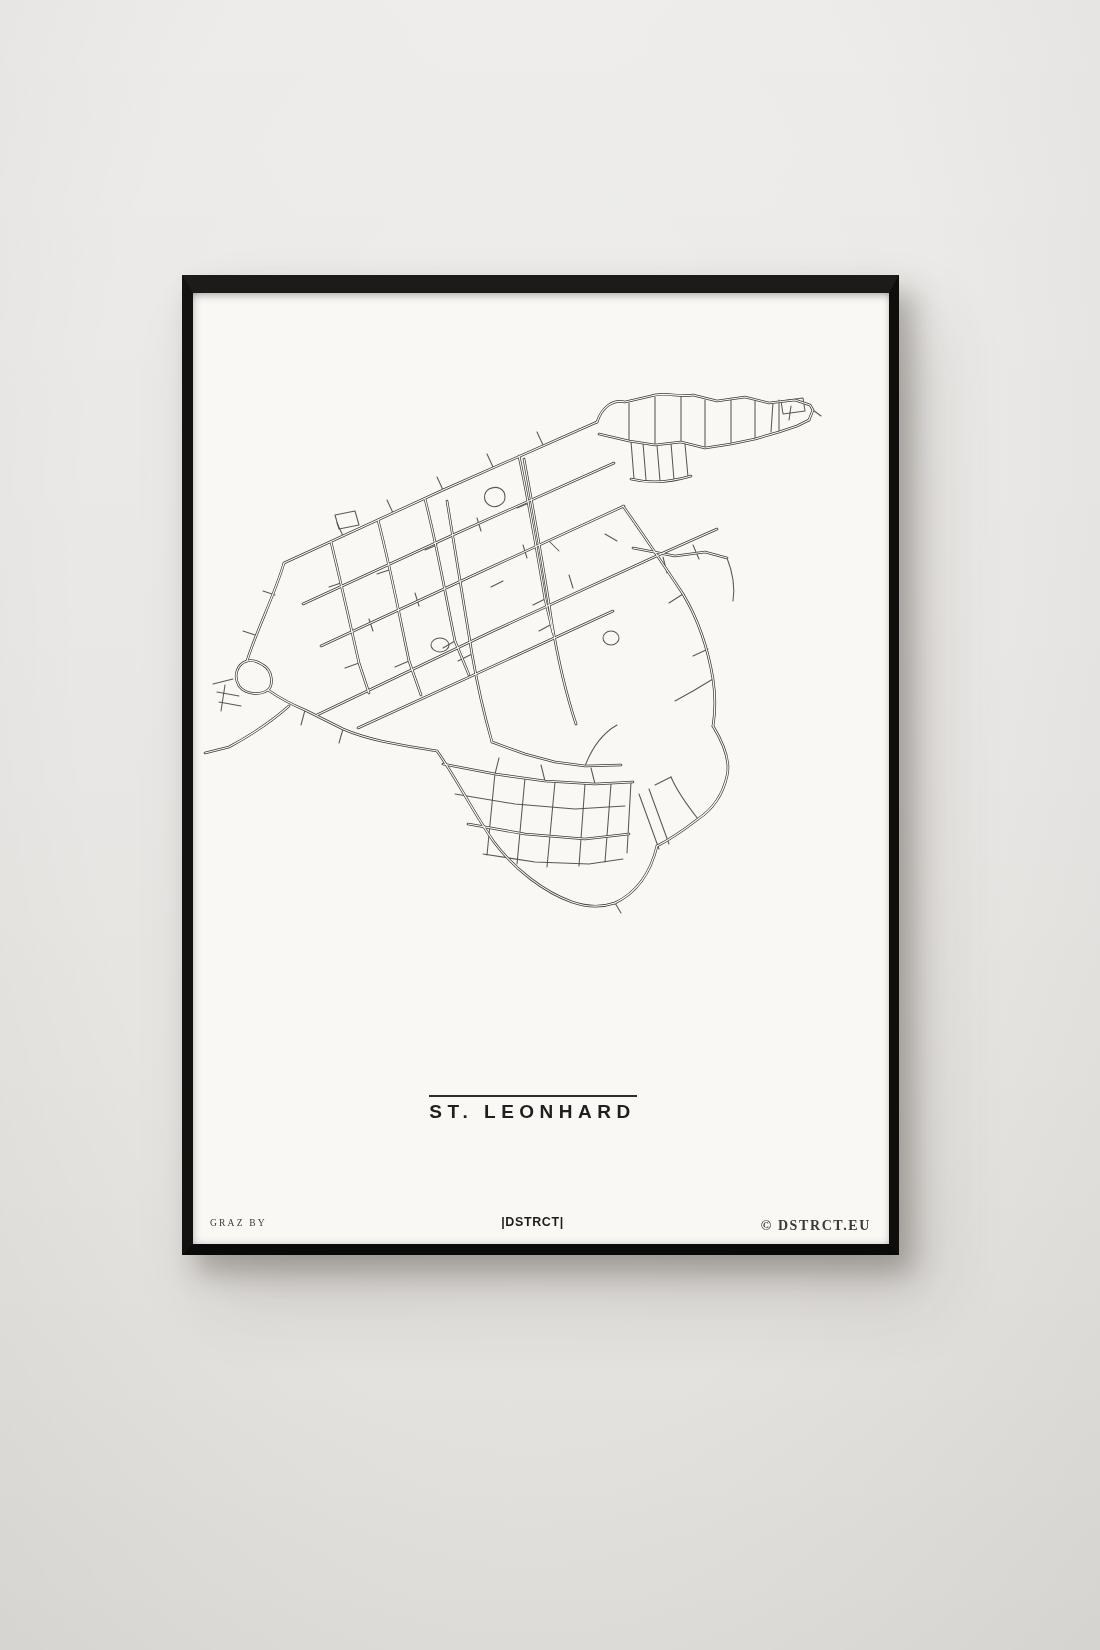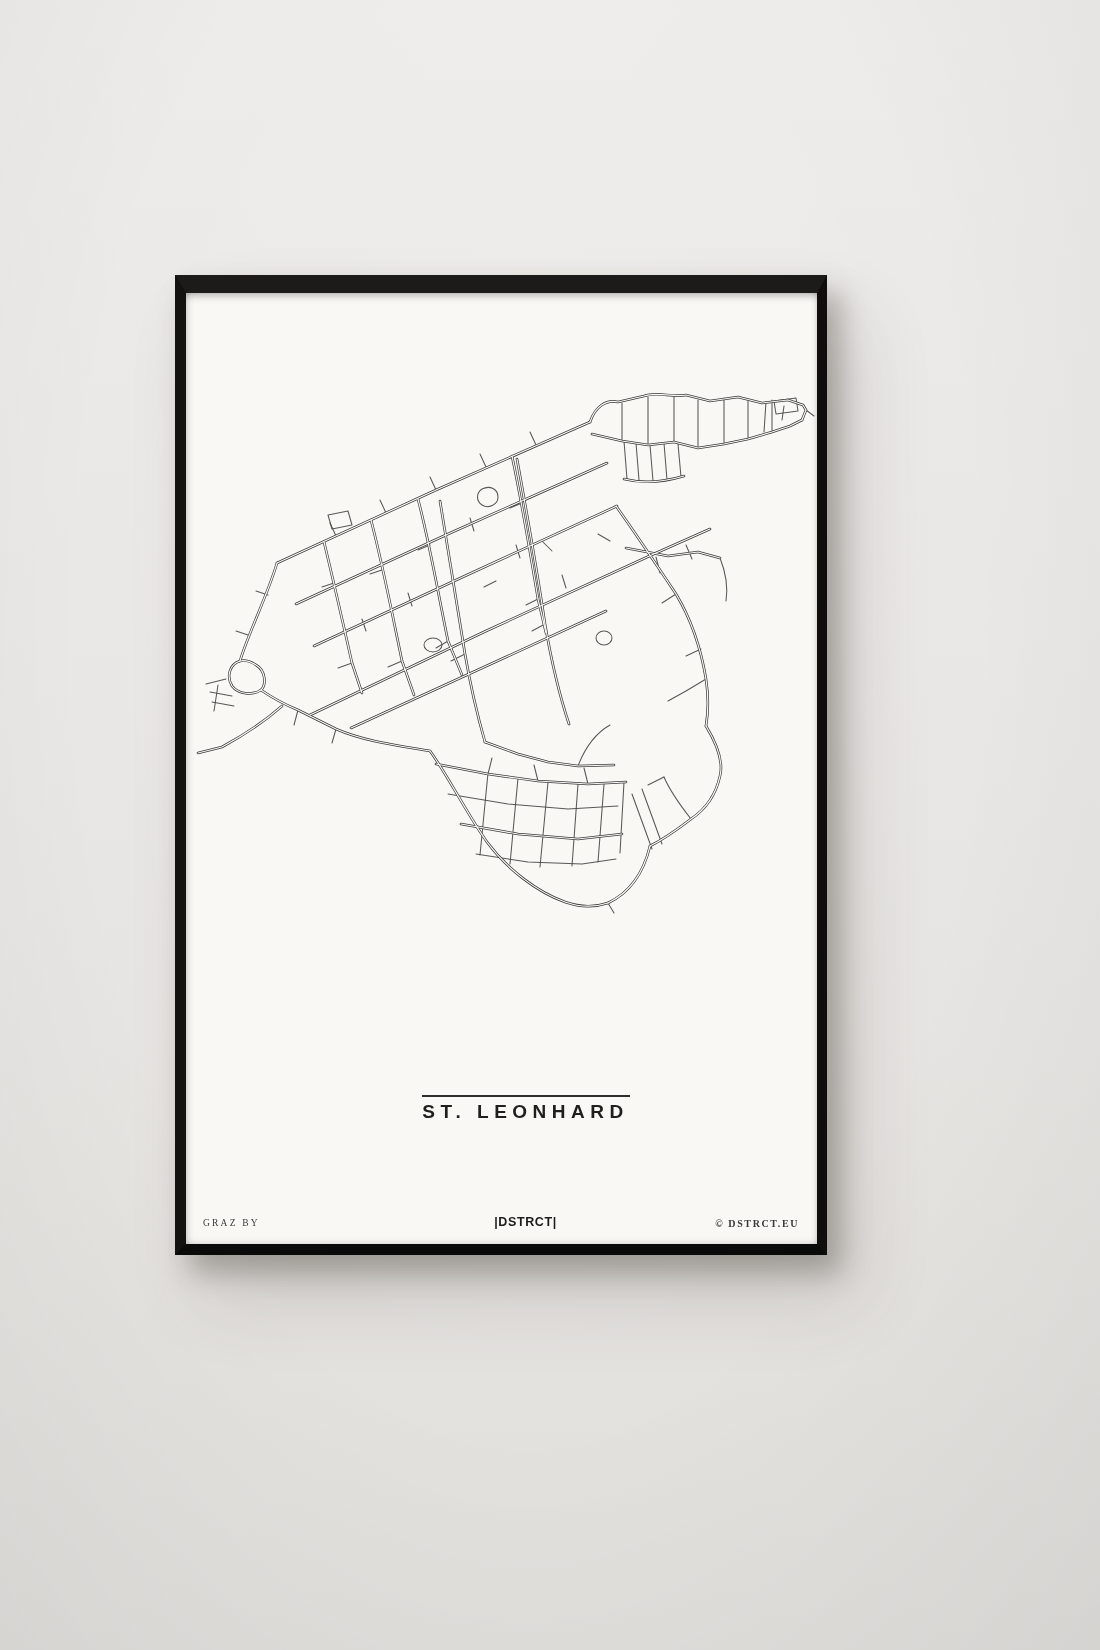--- a/index.html
+++ b/index.html
@@ -7,21 +7,21 @@
     width:1100px;height:1650px;position:relative;overflow:hidden;
     background:linear-gradient(180deg,#edecea 0%,#eae8e6 35%,#e6e4e1 70%,#e1dfdc 100%);
     font-family:"Liberation Sans", sans-serif;
   }
   .wall-vignette{
     position:absolute;inset:0;
     background:radial-gradient(ellipse at 48% 38%, rgba(255,255,255,0.18) 0%, rgba(0,0,0,0) 55%, rgba(0,0,0,0.05) 100%);
     pointer-events:none;
   }
   .frame{
-    position:absolute;left:175px;top:275px;width:652px;height:980px;
+    position:absolute;left:182px;top:275px;width:717px;height:980px;
     box-sizing:border-box;
     border-style:solid;
     border-color:#1d1b1a #0f0e0d #0b0a0a #131211;
     border-width:18px 10px 11px 11px;
     background:#4d7c0f;
     box-shadow:14px 18px 26px rgba(70,62,54,0.35), 30px 44px 70px rgba(70,62,54,0.16);
   }
   .poster{
     position:absolute;inset:0;background:#f9f8f5;
     box-shadow:inset 0 7px 10px -6px rgba(0,0,0,0.38),
@@ -46,21 +46,21 @@
     font-family:"Liberation Serif",serif;font-size:9.5px;font-weight:400;
     letter-spacing:2.2px;color:#3a3a3a;
   }
   .footer-center{
     position:absolute;left:0;top:922px;width:679px;text-align:center;
     font-family:"Liberation Sans",sans-serif;font-size:12.5px;font-weight:700;
     letter-spacing:0.6px;color:#1c1c1c;
   }
   .footer-right{
     position:absolute;right:18px;top:925px;
-    font-family:"Liberation Serif",serif;font-size:10px;font-weight:700;
+    font-family:"Liberation Serif",serif;font-size:14px;font-weight:700;
     letter-spacing:1.6px;color:#3a3a3a;
   }
 </style>
 </head>
 <body>
 
 <div class="wall-vignette"></div>
 
 <div class="frame">
   <div class="poster">

